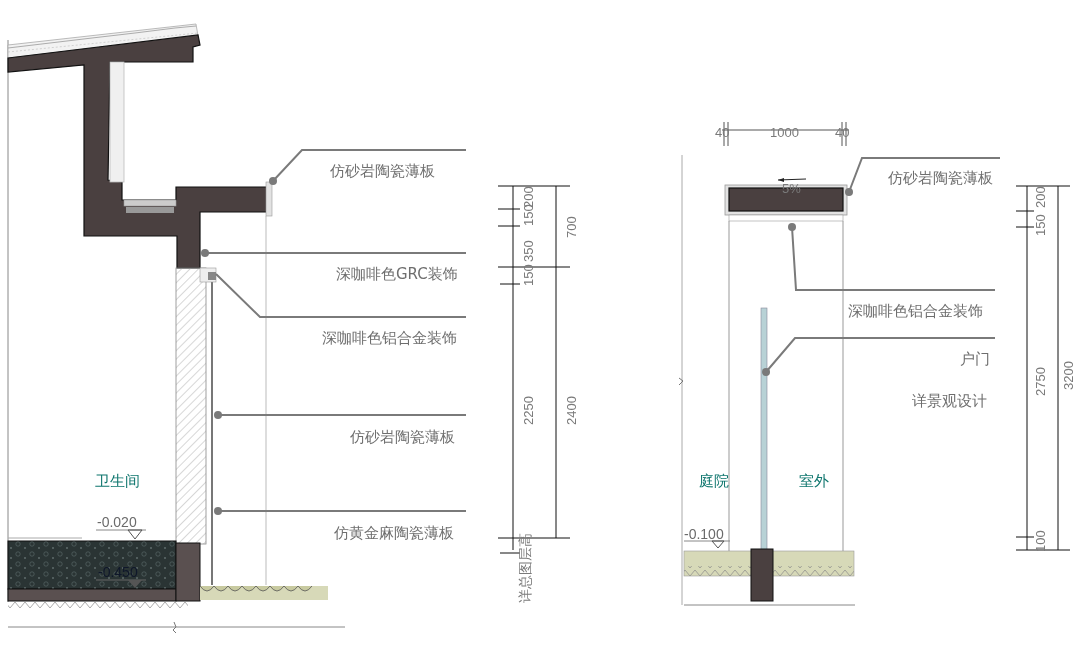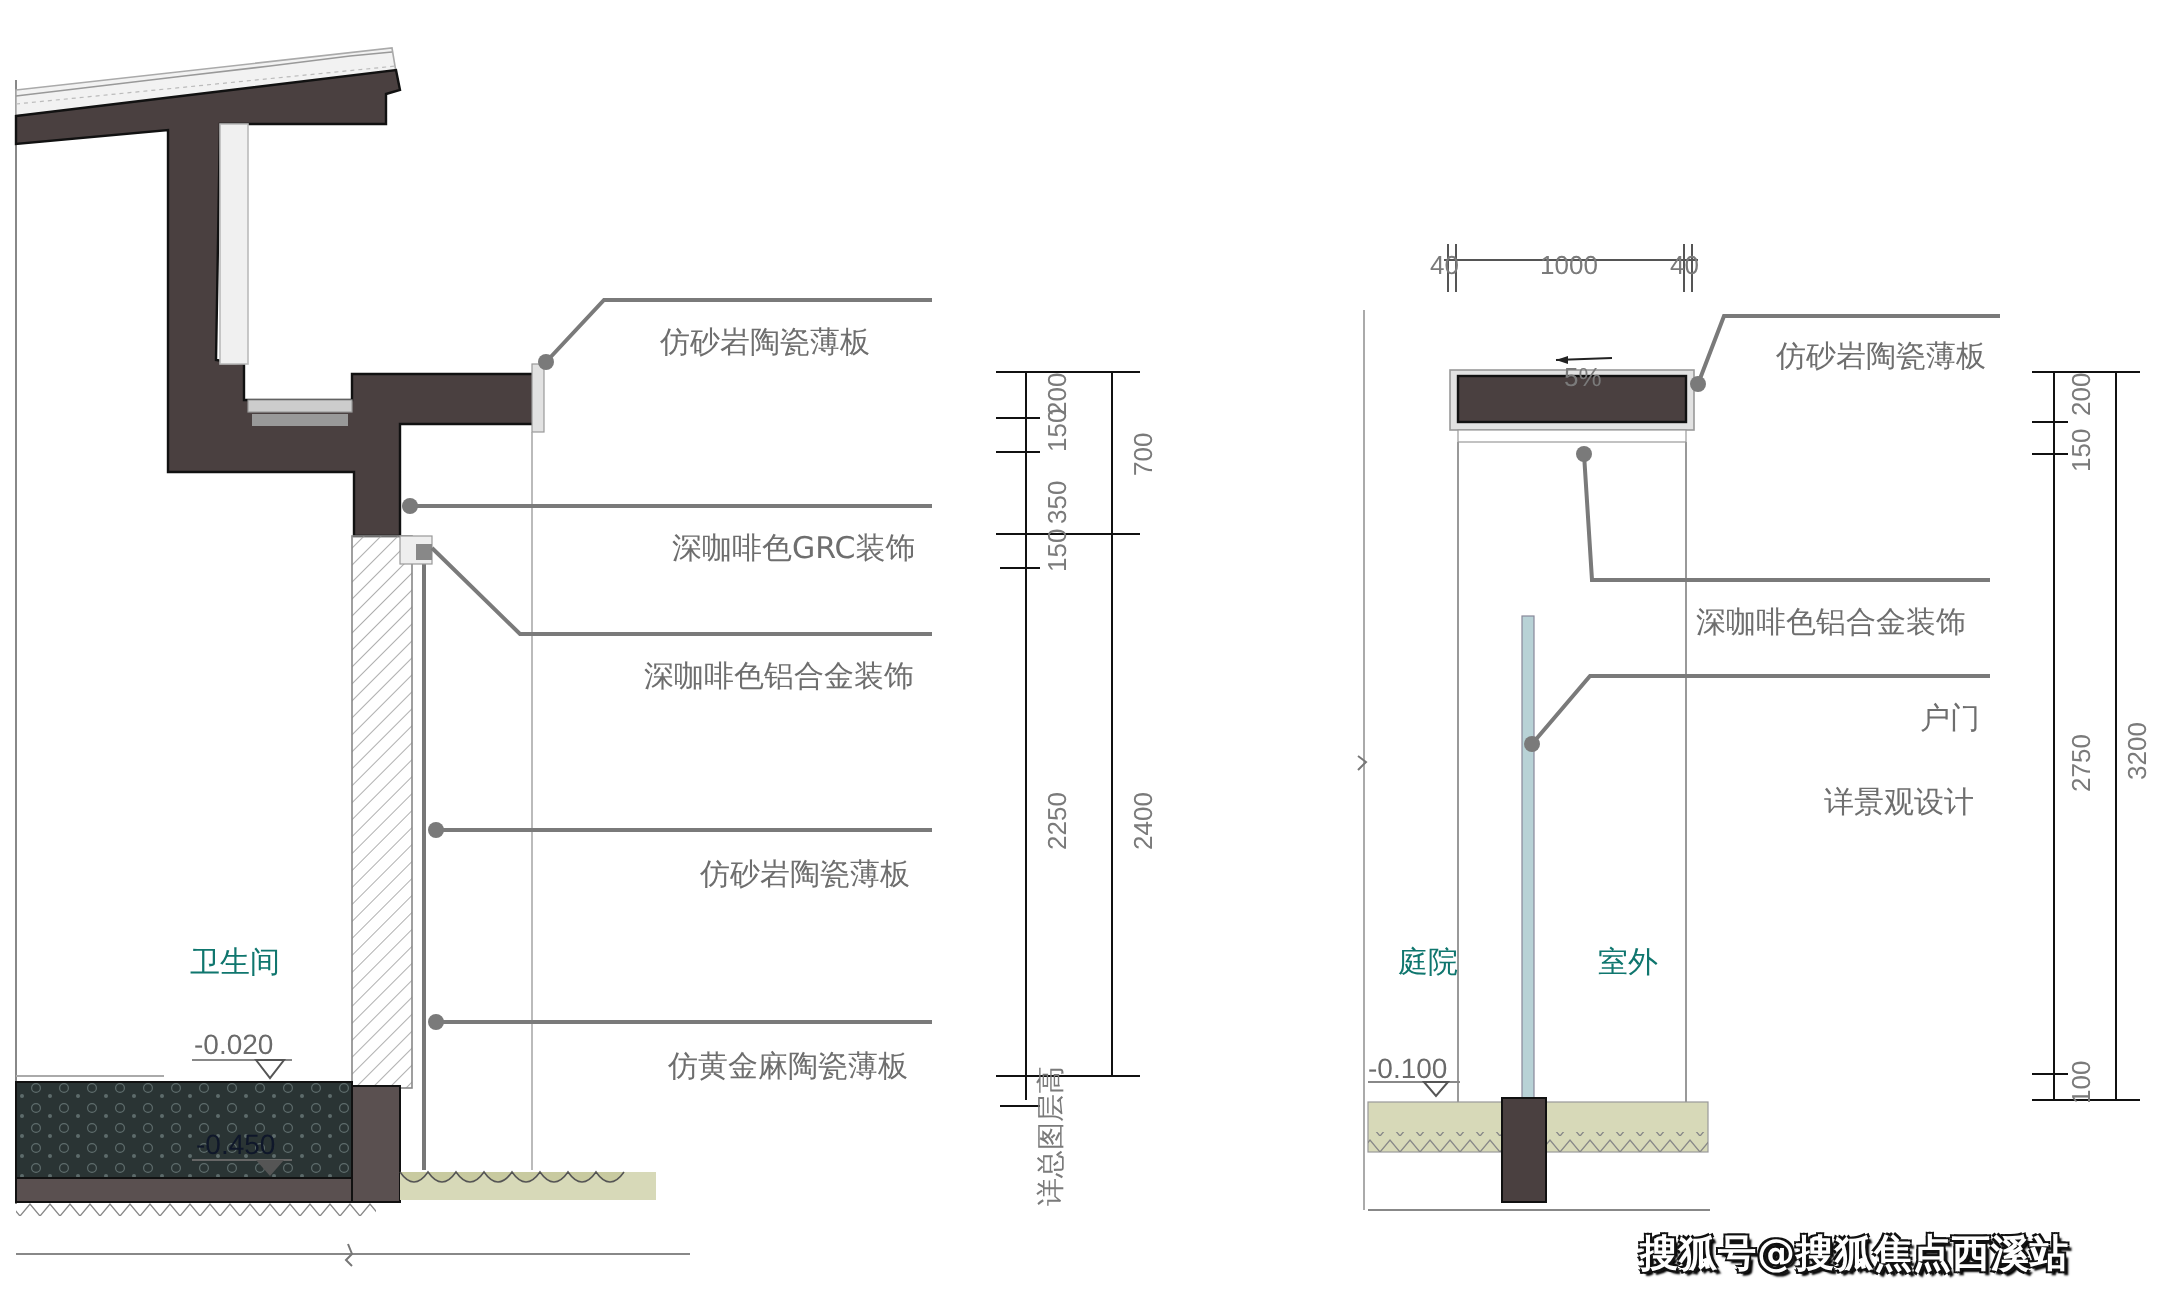--- a/index.html
+++ b/index.html
@@ -195,14 +195,13 @@
 <div class="room" style="left:799px;top:474px;">室外</div>
 <div class="elev" style="left:684px;top:527px;">-0.100</div>
 
 
 <div class="vdim" style="left:1034px;top:208px;">200</div>
 <div class="vdim" style="left:1034px;top:236px;">150</div>
 <div class="vdim" style="left:1034px;top:396px;">2750</div>
 <div class="vdim" style="left:1034px;top:552px;">100</div>
 <div class="vdim" style="left:1062px;top:390px;">3200</div>
 
-<div class="watermark">搜狐号@搜狐焦点西溪站</div>
 </div>
 
 </body></html>

